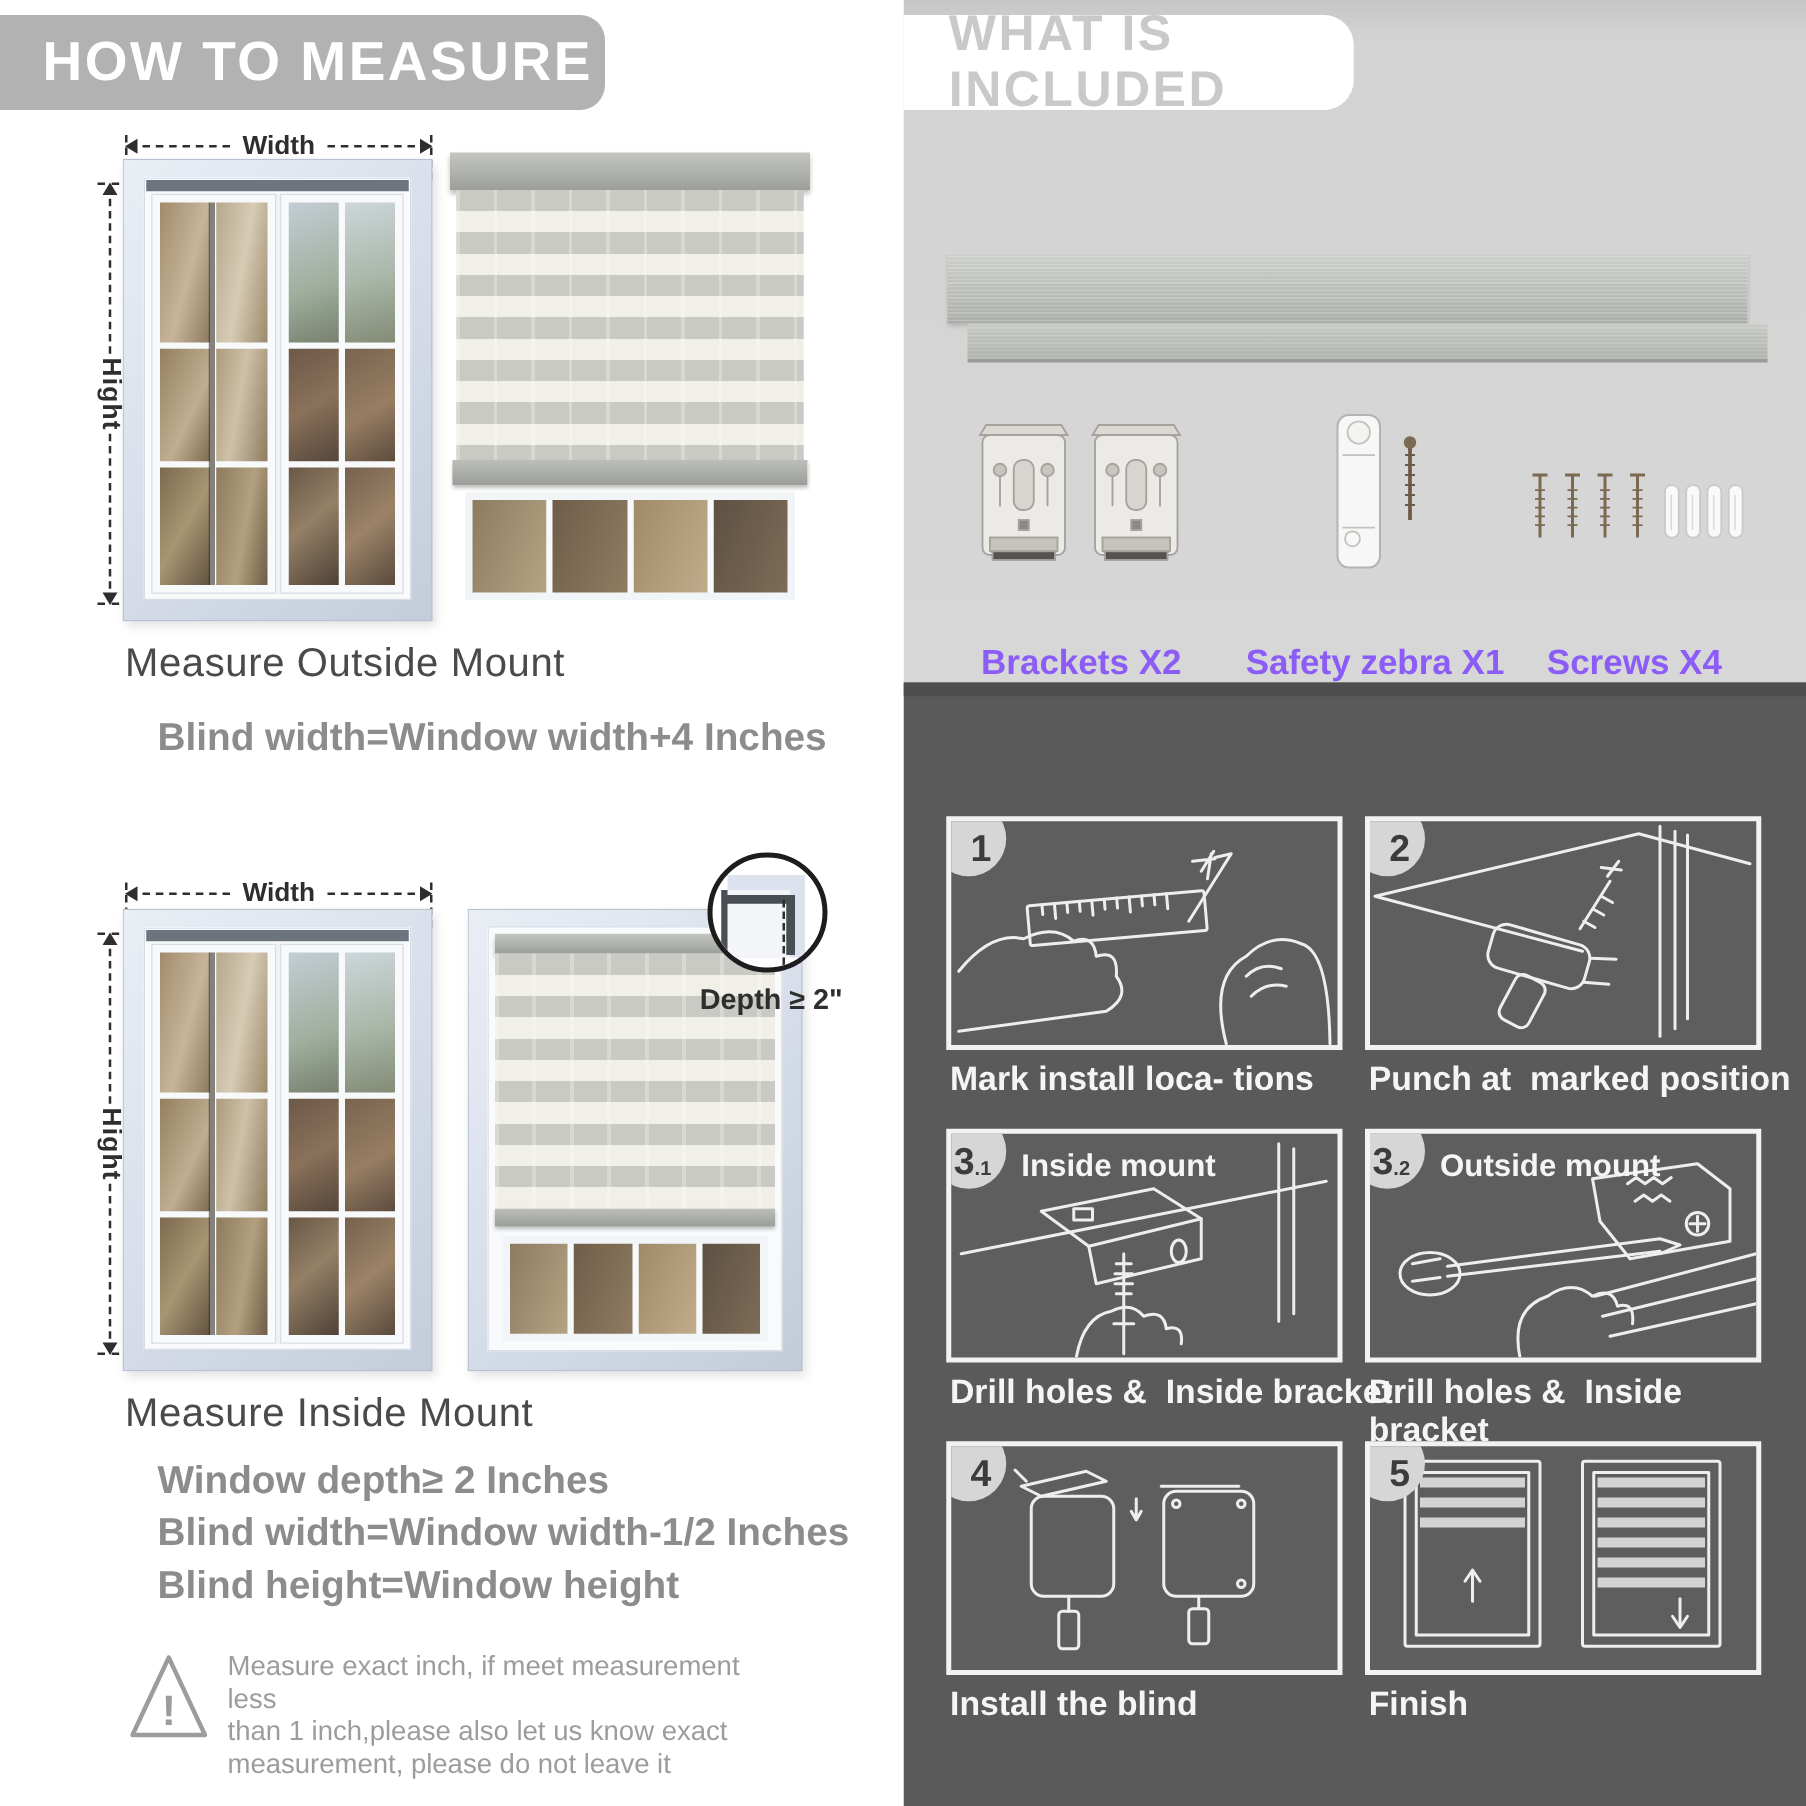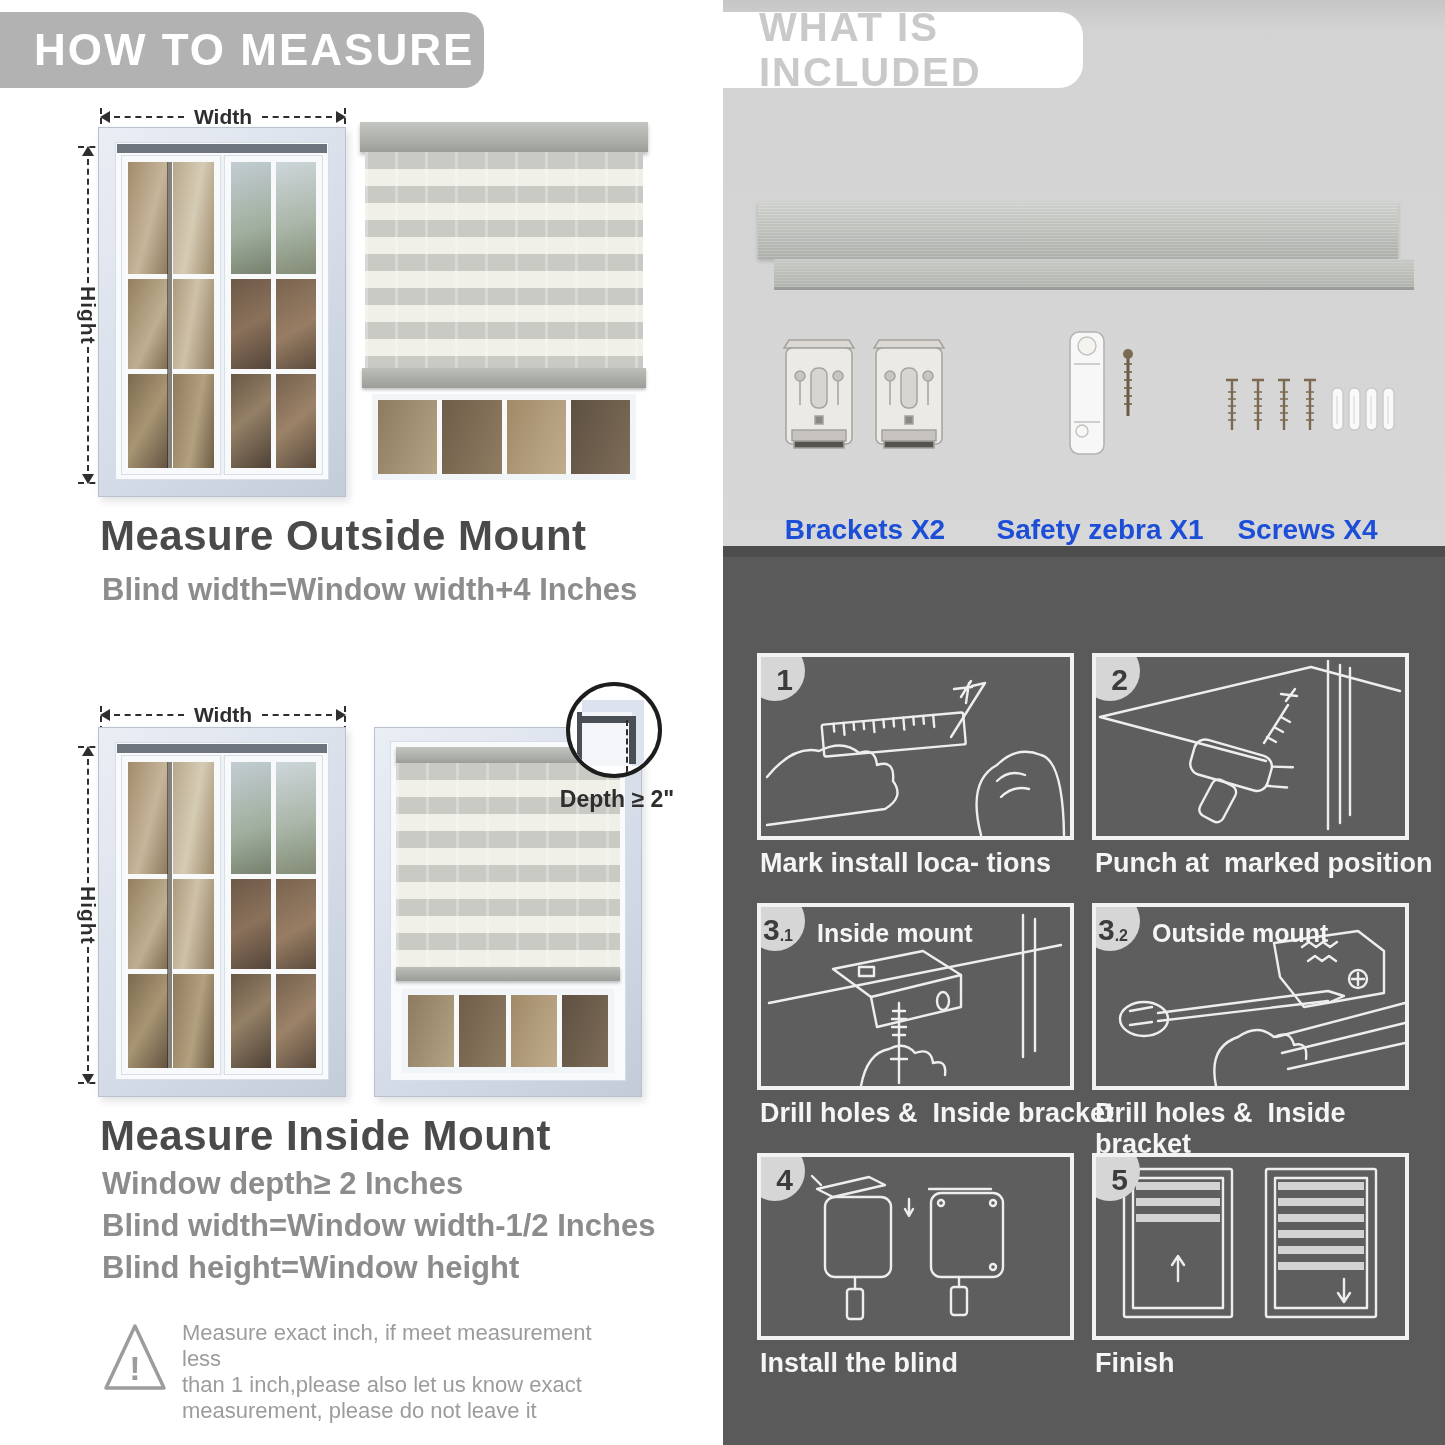--- a/index.html
+++ b/index.html
@@ -4,22 +4,22 @@
 <style>
   html,body{margin:0;padding:0;background:#fff;}
   .canvas{position:relative;width:1445px;height:1445px;background:#ffffff;overflow:hidden;
           font-family:"Liberation Sans",sans-serif;}
   .abs{position:absolute;}
 
   
   .left-title{left:0;top:12px;width:484px;height:76px;background:#b2b2b2;
     border-radius:0 20px 20px 0;display:flex;align-items:center;padding-left:34px;box-sizing:border-box;
     color:#ffffff;font-weight:700;font-size:44px;letter-spacing:2px;}
-  .h2{color:#4a4a4a;font-weight:700;font-size:42px;letter-spacing:.5px;}
-  .body-line{color:#8c8c8c;font-weight:700;font-size:31px;}
+  .h2{color:#4a4a4a;font-weight:400;font-size:32px;letter-spacing:.5px;}
+  .body-line{color:#8c8c8c;font-weight:700;font-size:31px;margin-left:24px;}
   .fineprint{color:#9c9c9c;font-size:22px;line-height:26px;width:450px;}
 
   
   .h-arrow{display:flex;align-items:center;height:22px;color:#2e2e2e;font-weight:700;font-size:21px;}
   .h-arrow .dash{flex:1;height:0;border-top:2px dashed #2e2e2e;margin:0 4px;}
   .h-arrow .lab{padding:0 6px;white-space:nowrap;text-align:center;}
   .ah{width:0;height:0;border-top:6px solid transparent;border-bottom:6px solid transparent;}
   .ah.l{border-right:10px solid #2e2e2e;}
   .ah.r{border-left:10px solid #2e2e2e;}
   .h-arrow .tick{position:absolute;top:2px;height:36px;border-left:2px dashed #2e2e2e;}
@@ -92,21 +92,21 @@
     border-radius:0 24px 24px 0;display:flex;align-items:center;padding-left:36px;box-sizing:border-box;
     color:#c9c9c9;font-weight:700;font-size:40px;letter-spacing:2px;}
   .blind-label{color:#5e5e5e;font-weight:700;font-size:30px;text-align:center;}
   .rail-main{background:
      repeating-linear-gradient(180deg,rgba(255,255,255,.20) 0 1px,rgba(0,0,0,0) 1px 3px),
      linear-gradient(180deg,#cdd0cb,#b9bcb7 60%,#abaea9);
      box-shadow:0 2px 4px rgba(0,0,0,.18);}
   .rail-lip{background:
      repeating-linear-gradient(180deg,rgba(255,255,255,.15) 0 1px,rgba(0,0,0,0) 1px 3px),
      linear-gradient(180deg,#c6c9c4,#b0b3ae);border-bottom:3px solid #999c97;}
-  .part-label{color:#1d4ed8;font-weight:700;font-size:28px;text-align:center;white-space:nowrap;}
+  .part-label{color:#8b5cf6;font-weight:700;font-size:28px;text-align:center;white-space:nowrap;}
 
   
   .mount-bg{left:723px;top:546px;width:722px;height:899px;background:#5a5a5a;}
   .mount-strip{left:723px;top:546px;width:722px;height:11px;background:#4d4d4d;}
   .mount-title{left:723px;top:557px;width:430px;height:75px;background:#ffffff;
     border-radius:0 24px 24px 0;display:flex;align-items:center;padding-left:30px;box-sizing:border-box;
     color:#4b4b4b;font-weight:700;font-size:44px;letter-spacing:1px;}
   .panel{width:317px;height:187px;background:#5e5e5e;border:4px solid #f2f2f2;box-sizing:border-box;
     overflow:hidden;}
   .badge{position:absolute;top:-16px;left:-16px;width:60px;height:60px;border-radius:50%;background:#d6d6d6;

